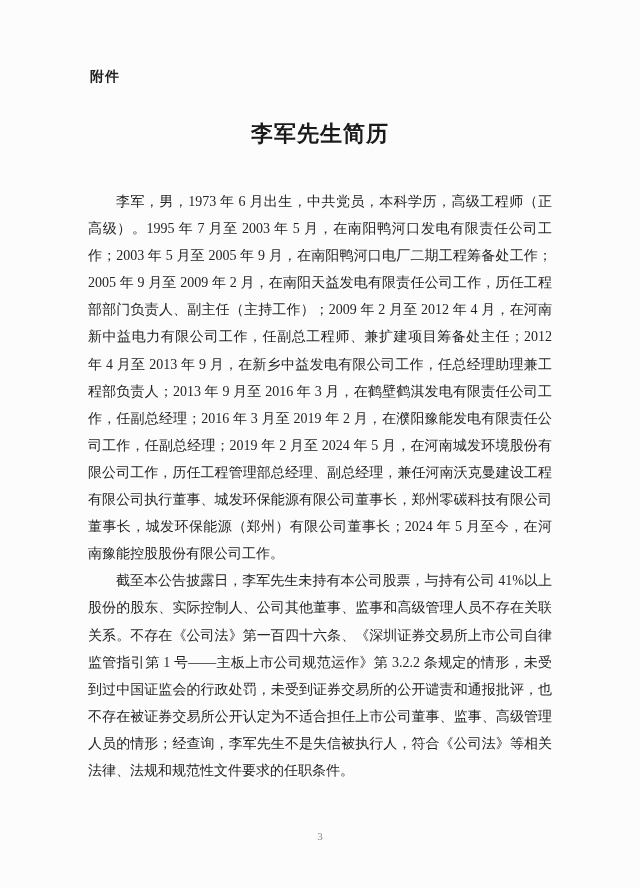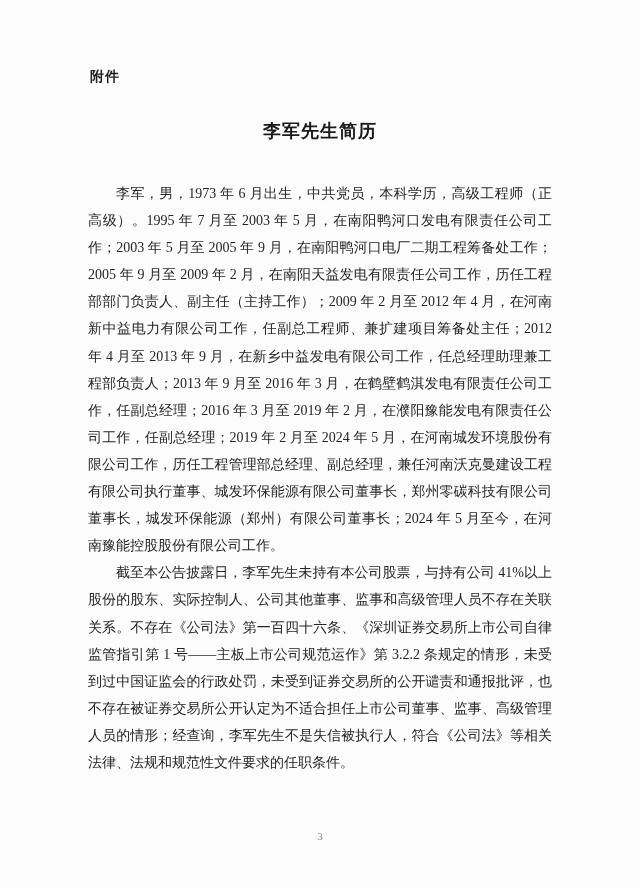--- a/index.html
+++ b/index.html
@@ -24,29 +24,29 @@
     font-weight: bold;
     letter-spacing: 1px;
     color: #1f1f1f;
   }
   .doc-title {
     position: absolute;
     top: 119px;
     left: 0;
     width: 100%;
     text-align: center;
-    font-size: 18px;
+    font-size: 22px;
     font-weight: bold;
     letter-spacing: 1px;
     color: #1a1a1a;
     margin: 0;
   }
   .doc-body {
     position: absolute;
-    top: 180px;
+    top: 188px;
     left: 88px;
     width: 464px;
     font-size: 14px;
     line-height: 27.1px;
     text-align: justify;
     text-justify: inter-ideograph;
     color: #242424;
   }
   .doc-body p {
     margin: 0;

